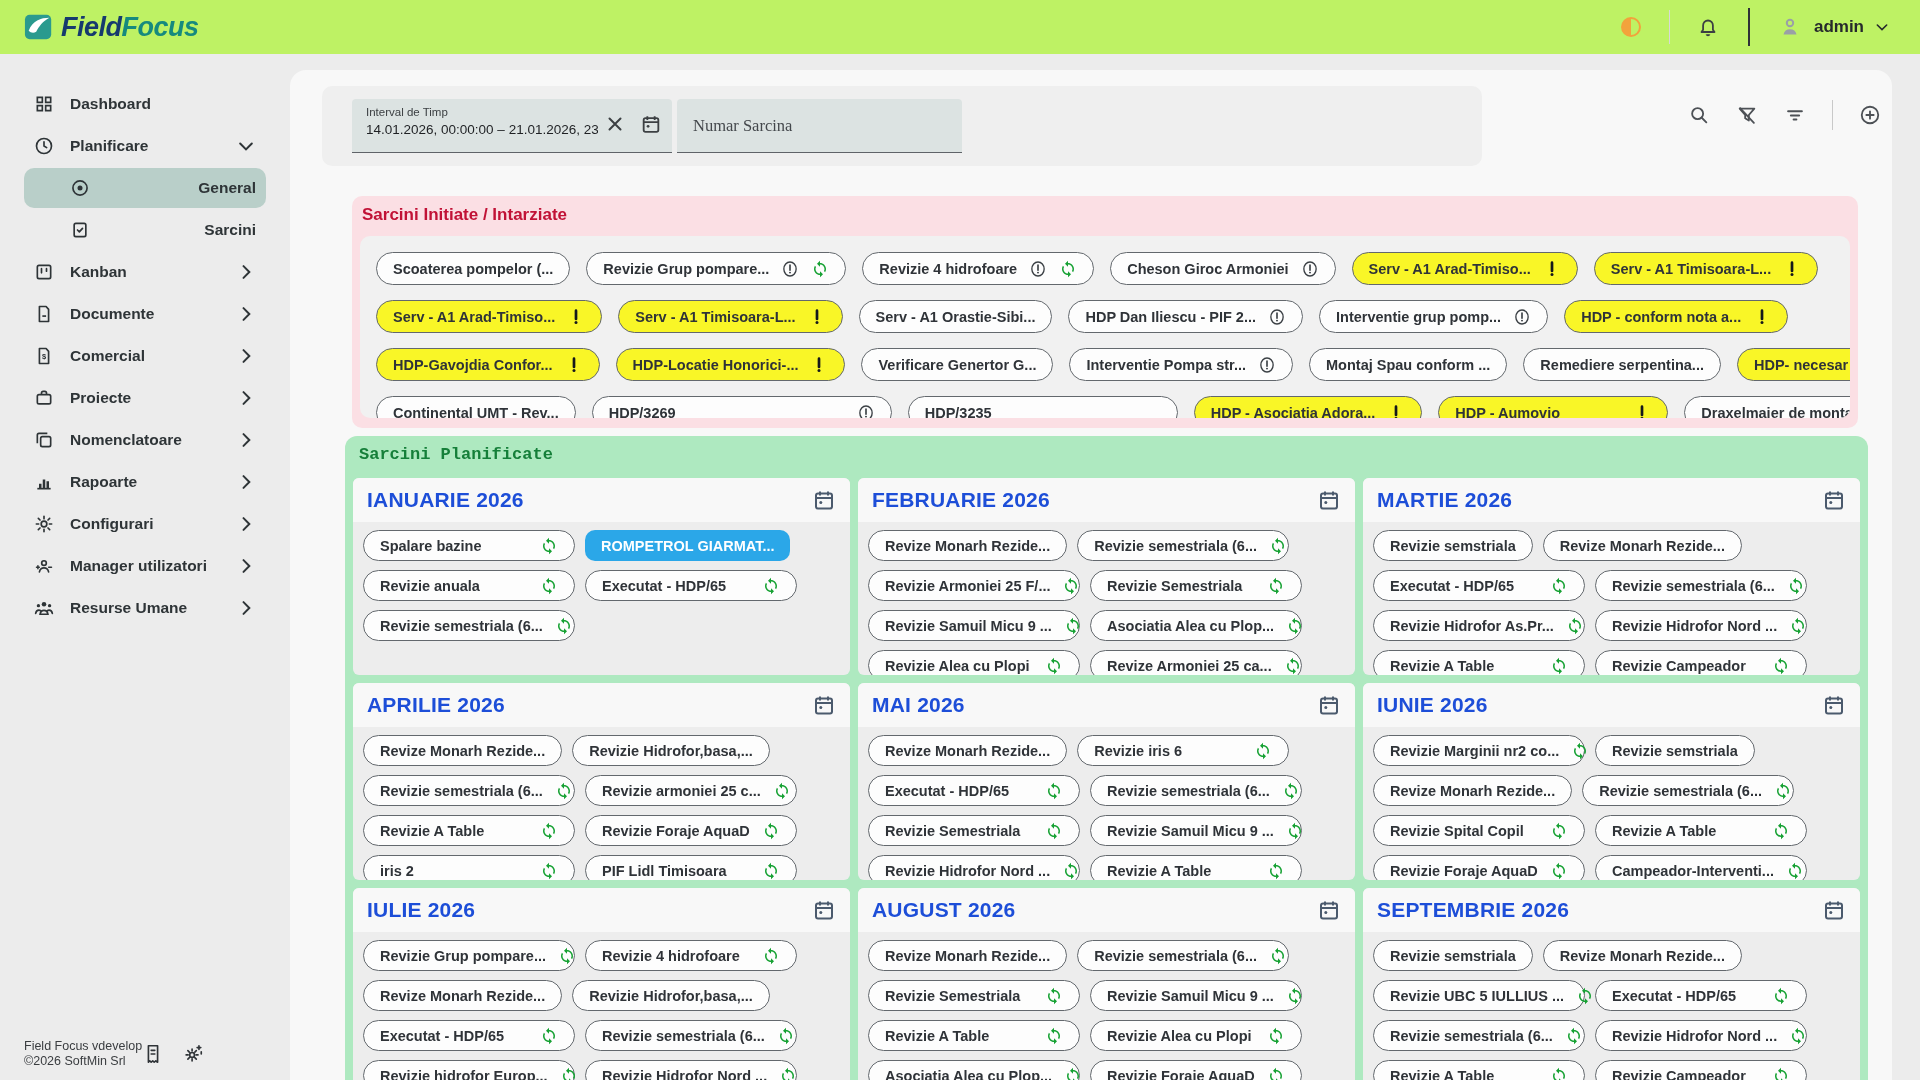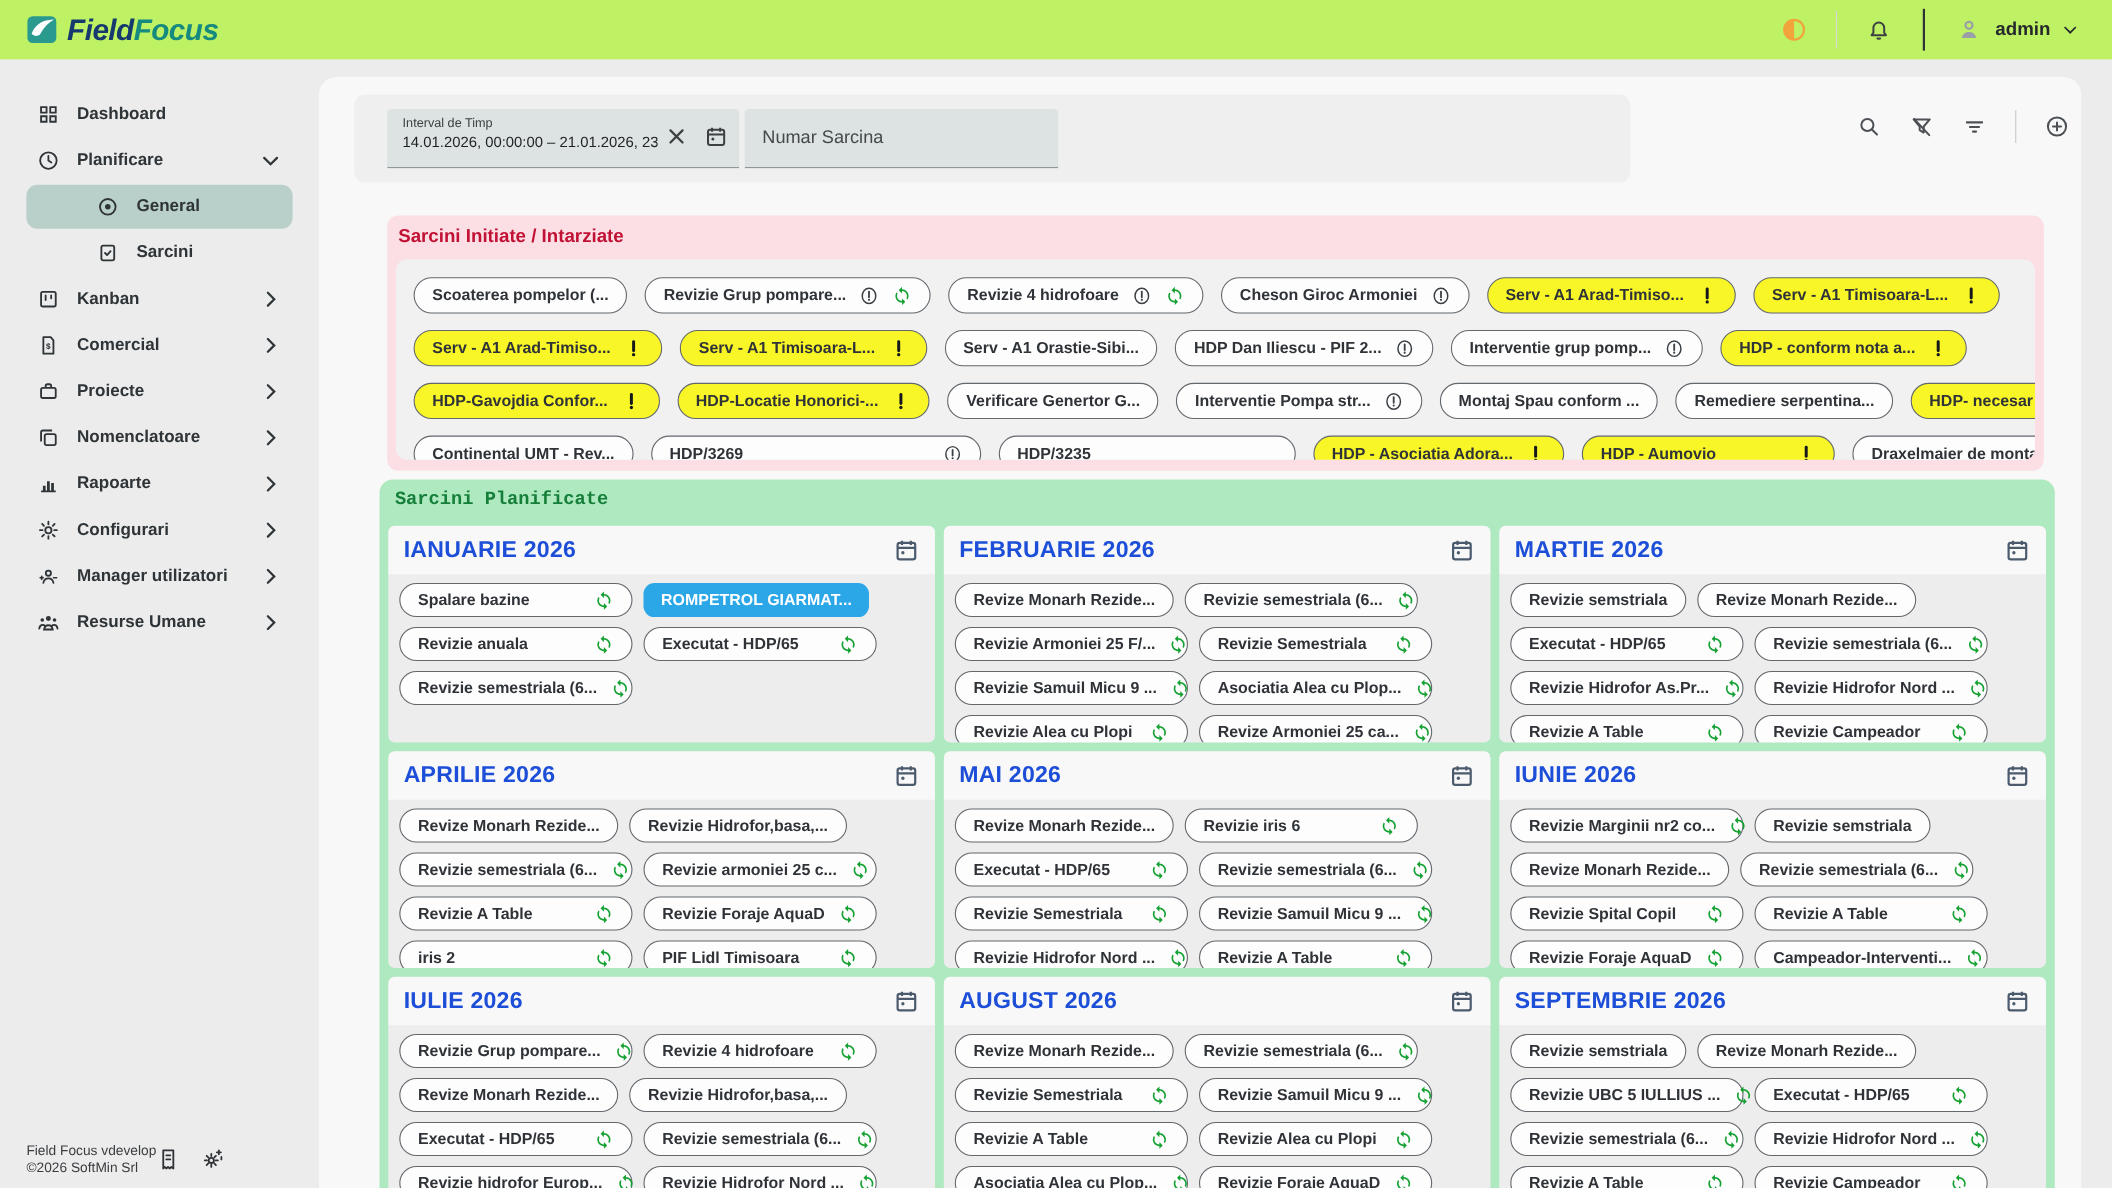--- a/index.html
+++ b/index.html
@@ -22,21 +22,21 @@
   .admin-label { font-size:17px; font-weight:800; color:#26292c; margin:0 10px 0 12px; }
   .caret { width:16px; height:16px; color:#26292c; }
 
   
   .sidebar { position:absolute; top:54px; left:0; width:290px; bottom:0; background:#ececec; }
   .nav { padding-top:28px; }
   .nav-item { display:flex; align-items:center; gap:16px; height:40px; margin:2px 24px 2px 24px;
               padding:0 10px 0 10px; border-radius:10px; cursor:pointer; color:#2e3437; }
   .nav-item .ic { width:20px; height:20px; flex:none; color:#2e3437; }
   .nav-label { font-size:15.5px; font-weight:700; white-space:nowrap; }
-  .nav-item.child { padding-left:64px; }
+  .nav-item.child { padding-left:46px;justify-content:space-between; }
   .nav-item.selected { background:#b9cfc9; }
   .chev { margin-left:auto; width:14px; height:14px; color:#2e3437; }
   .sb-footer { position:absolute; bottom:10px; left:24px; width:240px;
                display:flex; align-items:center; justify-content:flex-start; }
   .sb-foot-text { font-size:12.5px; color:#3a3d40; line-height:1.25; }
   .sb-foot-ics { display:flex; gap:18px; }
   .sb-foot-ics .ic { width:22px; height:22px; color:#2f3337; }
 
   
   .main-panel { position:absolute; left:290px; top:70px; width:1602px; bottom:0;
@@ -47,21 +47,21 @@
                  background:#efefef; border-radius:10px; }
   .field { position:absolute; top:13px; height:54px; background:#dce3e2;
            border-bottom:1px solid #5f6368; border-radius:4px 4px 0 0; }
   .field-interval { left:30px; width:320px; padding:7px 10px 0 14px; }
   .field-label { font-size:11.5px; color:#3c4043; }
   .field-value { font-size:13.5px; color:#1f2124; margin-top:4px; white-space:nowrap;
                  overflow:hidden; width:232px; }
   .field-ics { position:absolute; right:10px; top:14px; display:flex; gap:14px; align-items:center; }
   .field-ics .ic { width:22px; height:22px; color:#3c4043; cursor:pointer; }
   .field-input { border:none; outline:none; background:transparent; width:100%; height:100%;
-                 font-size:16.5px; color:#b91c1c; font-family:Liberation Sans, sans-serif; padding:16px 16px; }
+                 font-size:16.5px; color:#b91c1c; font-family:Liberation Serif, serif; padding:16px 16px; }
   .field-input::placeholder { color:#44484c; opacity:1; }
   .field-numar { left:355px; width:285px; }
   .field-client { left:790px; width:360px; }
   .filter-actions { position:absolute; left:1398px; top:30px; display:flex; gap:26px;
                     align-items:center; color:#4d5156; }
   .filter-actions .ic { width:22px; height:22px; cursor:pointer; }
   .fa-div { width:1px; height:30px; background:#c9c9c9; }
 
   
   .initiated { position:absolute; left:62px; top:126px; width:1506px; height:232px;
@@ -199,20 +199,34 @@
           <span class="ic chev">
             <svg viewBox="0 0 24 24" fill="none" stroke="currentColor" stroke-width="2.4" stroke-linecap="round">
               <path d="M9 5l7 7-7 7"></path>
             </svg>
           </span>
         </div>
         <div class="nav-item">
           <span class="ic">
             <svg viewBox="0 0 24 24" fill="none" stroke="currentColor" stroke-width="2">
               <path d="M6.5 3h8l3 3.5V21h-11z" stroke-linejoin="round"></path>
+              <path d="M10 14.5h4.5"></path>
+            </svg>
+          </span>
+          <span class="nav-label">Documente</span>
+          <span class="ic chev">
+            <svg viewBox="0 0 24 24" fill="none" stroke="currentColor" stroke-width="2.4" stroke-linecap="round">
+              <path d="M9 5l7 7-7 7"></path>
+            </svg>
+          </span>
+        </div>
+        <div class="nav-item">
+          <span class="ic">
+            <svg viewBox="0 0 24 24" fill="none" stroke="currentColor" stroke-width="2">
+              <path d="M6.5 3h8l3 3.5V21h-11z" stroke-linejoin="round"></path>
               <text x="12" y="15.5" font-size="9" text-anchor="middle" fill="currentColor" stroke="none" font-weight="bold">$</text>
             </svg>
           </span>
           <span class="nav-label">Comercial</span>
           <span class="ic chev">
             <svg viewBox="0 0 24 24" fill="none" stroke="currentColor" stroke-width="2.4" stroke-linecap="round">
               <path d="M9 5l7 7-7 7"></path>
             </svg>
           </span>
         </div>

